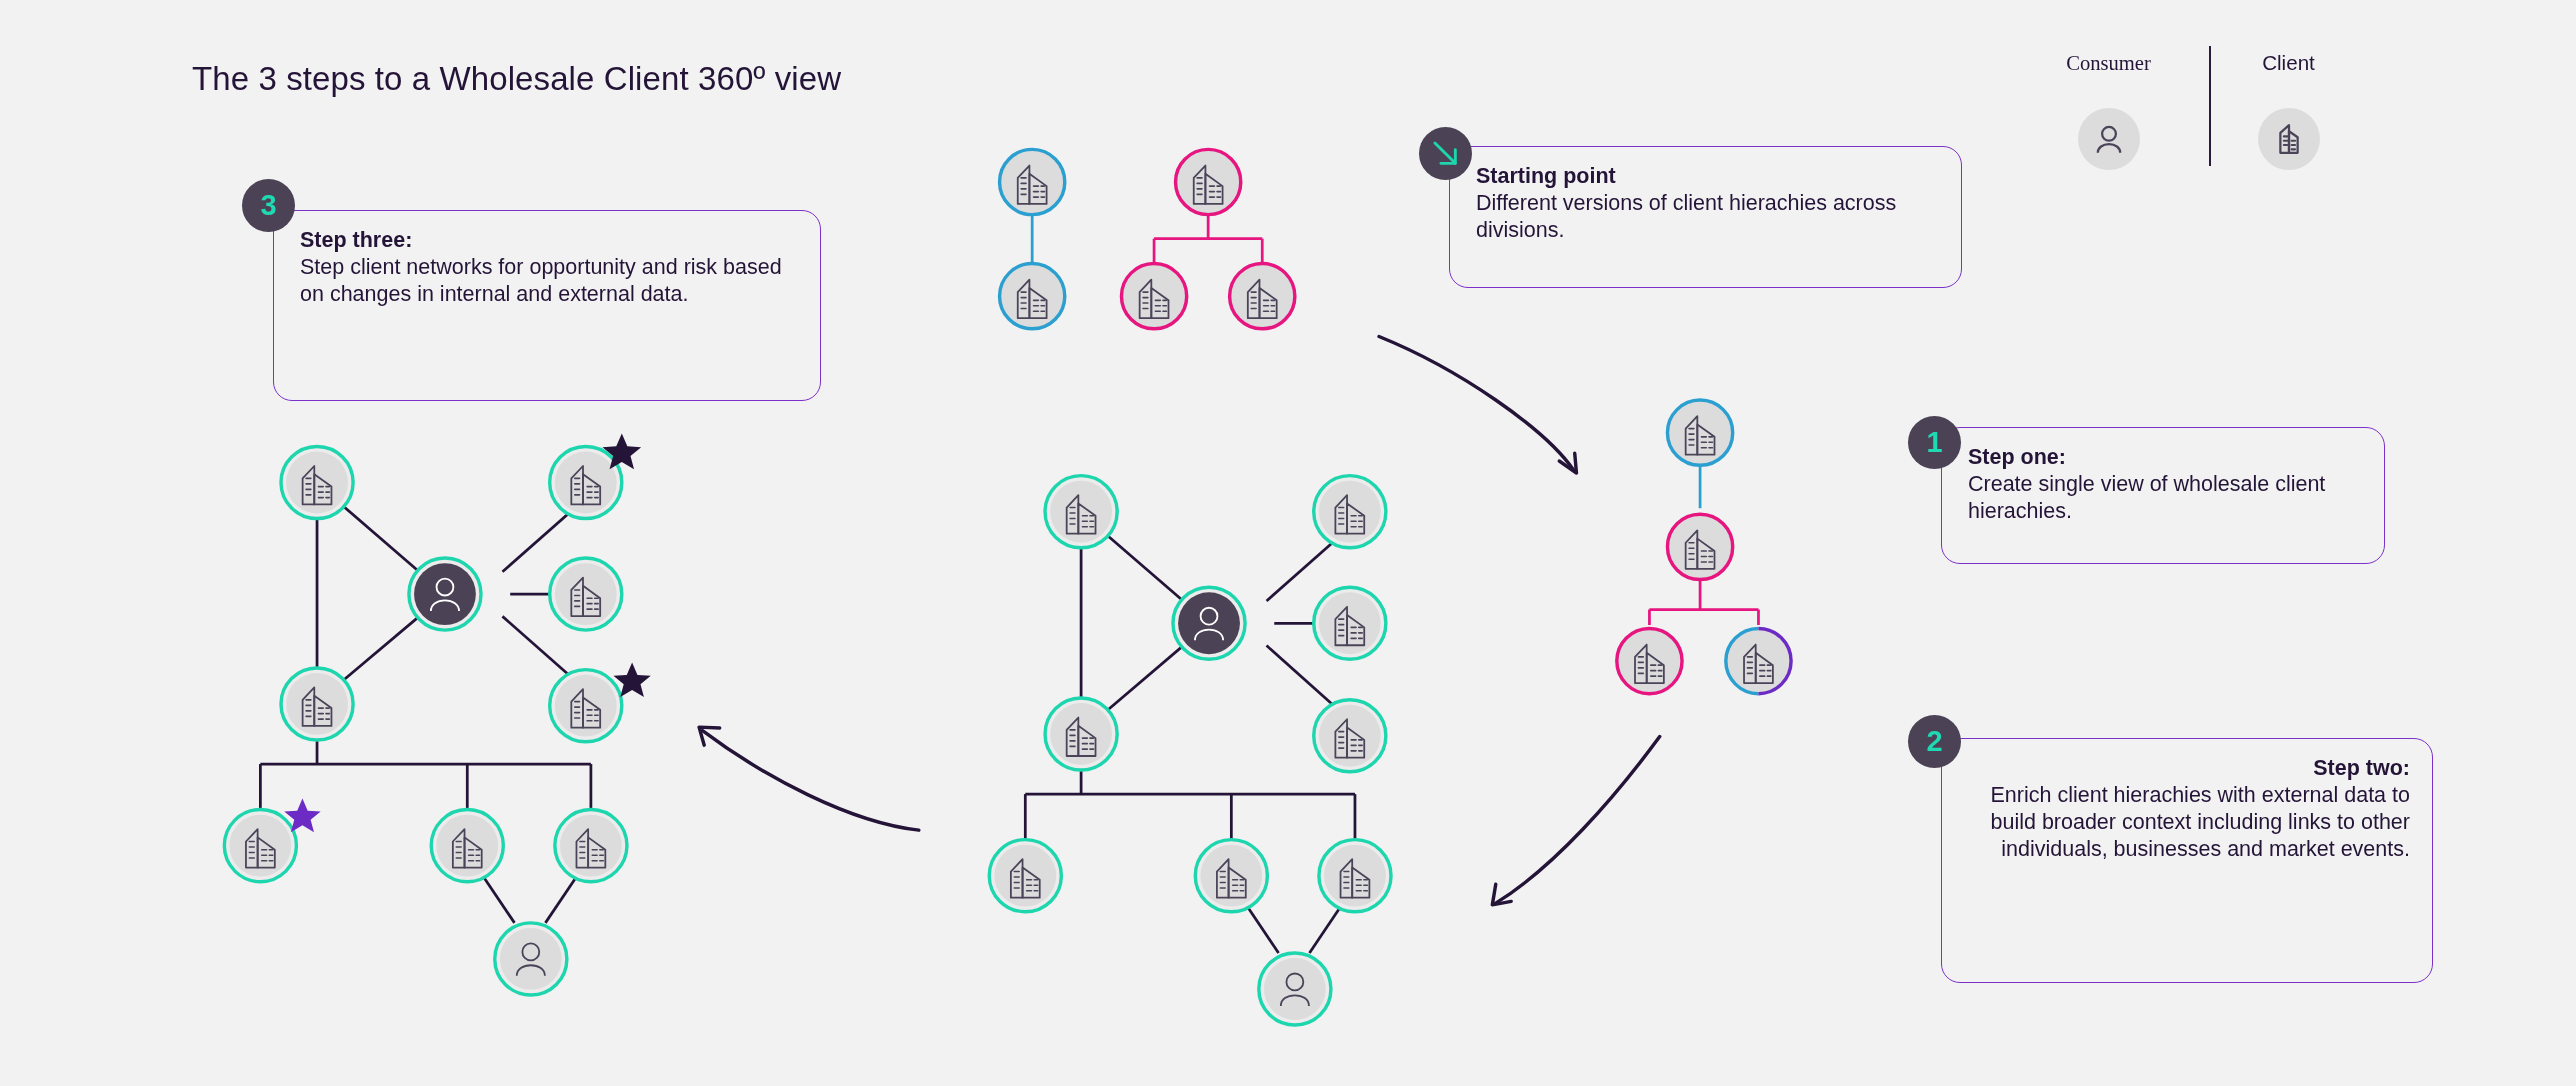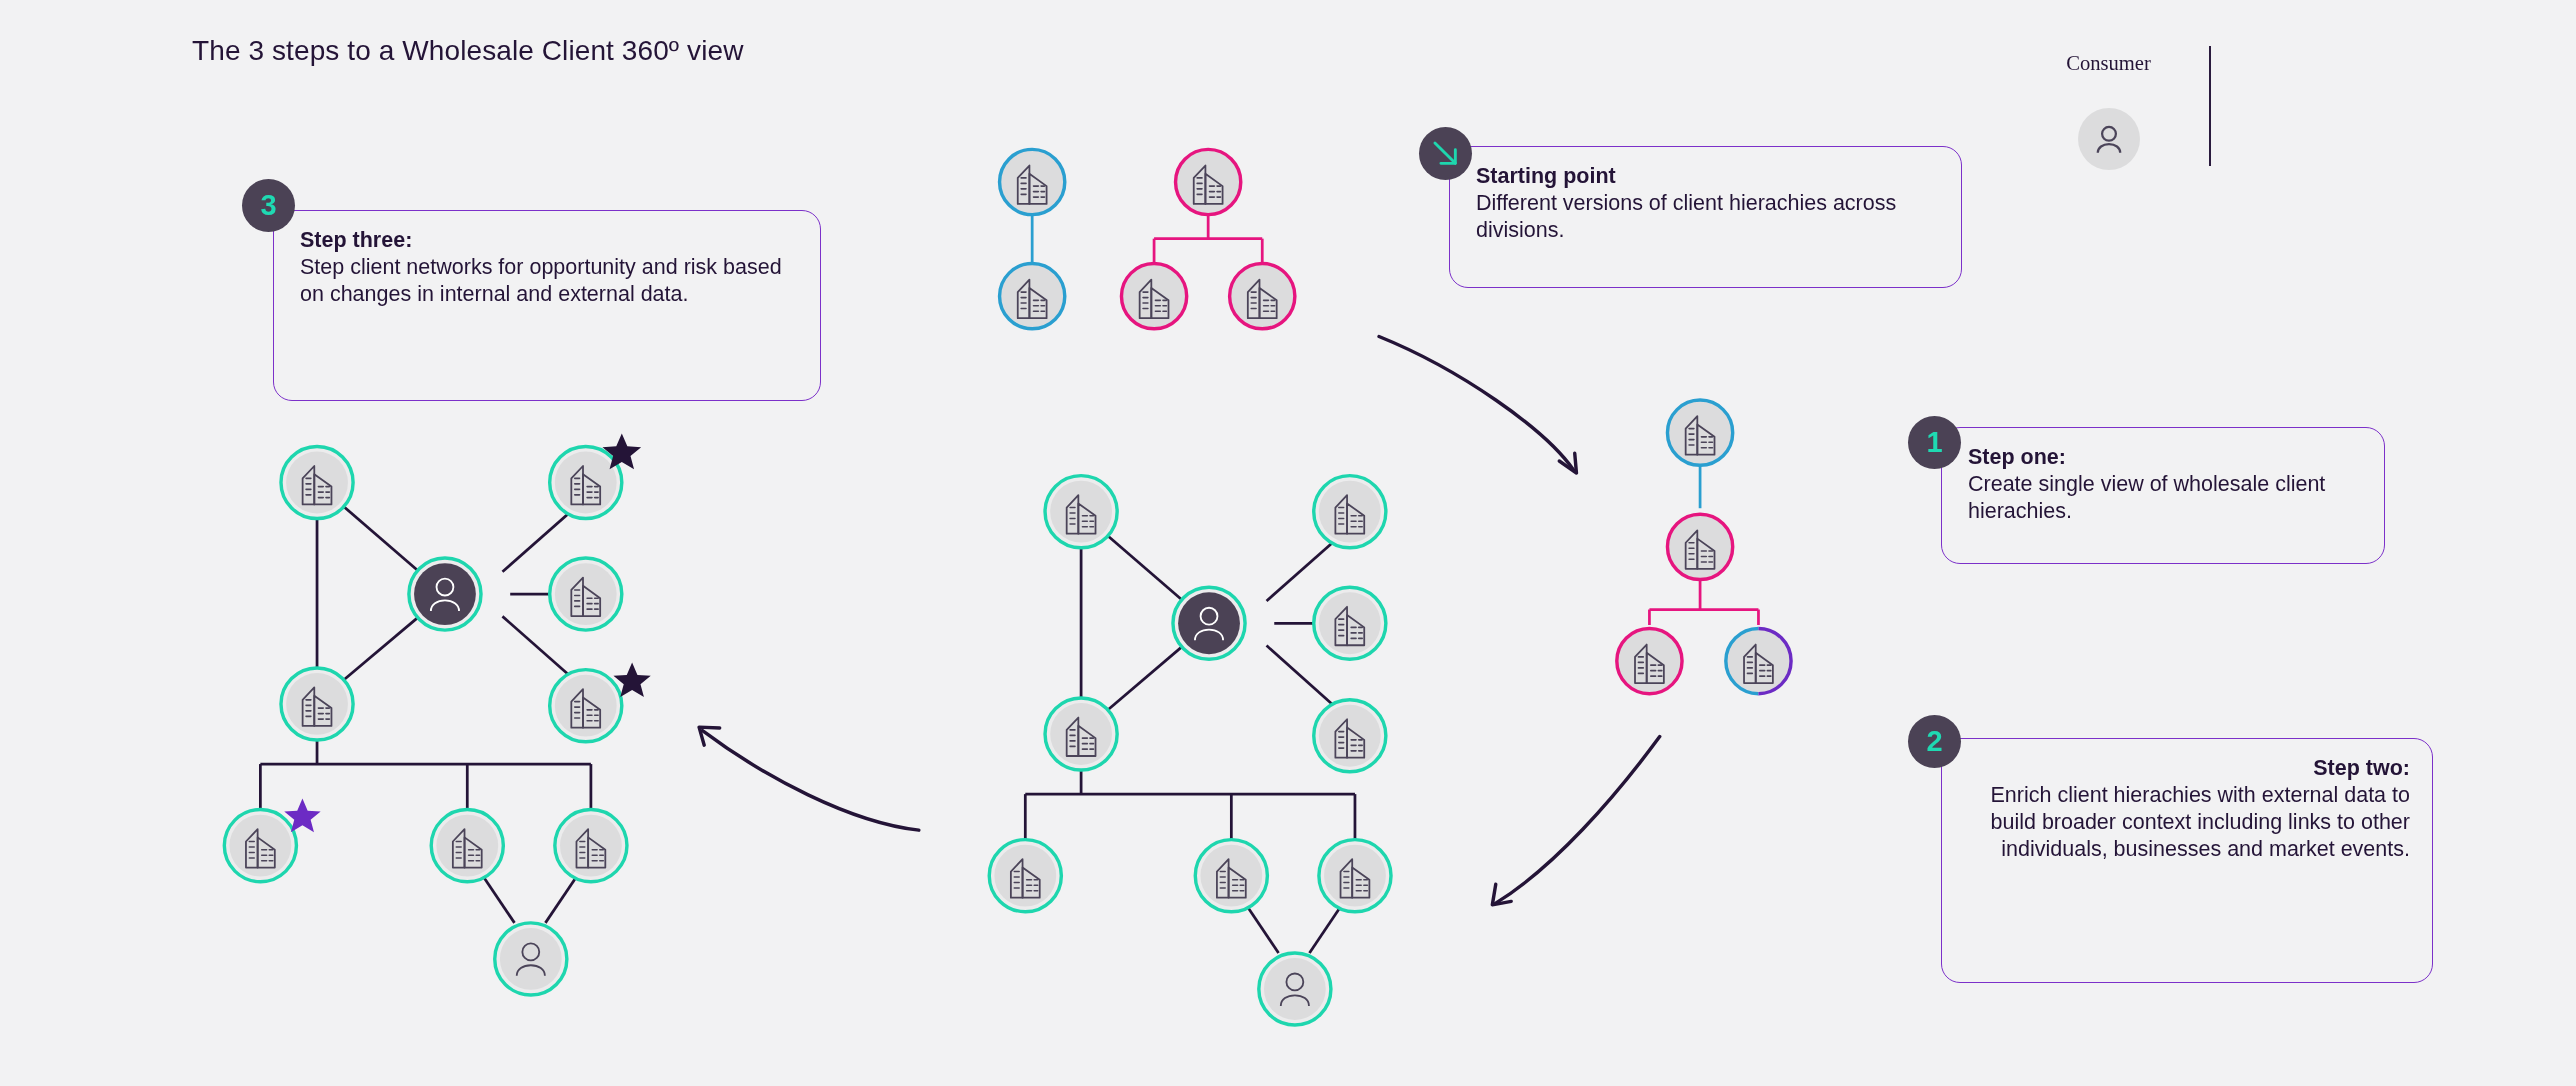--- a/index.html
+++ b/index.html
@@ -8,22 +8,22 @@
     background:#f2f2f3;
     font-family:"Liberation Sans", sans-serif;
     color:#241437;
     overflow:hidden;
     position:relative;
   }
   .stage{position:absolute;left:0;top:0;width:2576px;height:1086px;}
 
   
   #page-title{
-    position:absolute;left:192px;top:35px;
-    font-size:28px;font-weight:400;letter-spacing:0.1px;
+    position:absolute;left:192px;top:60px;
+    font-size:33px;font-weight:400;letter-spacing:0.1px;
     color:#241437;white-space:nowrap;
   }
 
   
   #legend{position:absolute;left:2044px;top:53px;width:326px;height:137px;}
   .legend-col{position:absolute;top:0;text-align:center;}
   .legend-col.consumer{left:0;width:129px;font-family:Liberation Serif, serif;}
   .legend-col.client{left:180px;width:129px;}
   .legend-label{font-size:20.6px;color:#241437;line-height:1;}
   .legend-divider{
@@ -98,20 +98,37 @@
     <div class="legend-col consumer">
       <div class="legend-label">Consumer</div>
       <div class="legend-icon-wrap">
         <svg width="38" height="38" viewBox="0 0 44 44">
           <circle cx="22" cy="16" r="8" class="personStrokeD"></circle>
           <path d="M9 38c0-6.2 5.8-10 13-10s13 3.8 13 10" class="personStrokeD"></path>
         </svg>
       </div>
     </div>
 
+    <div class="legend-col client">
+      <div class="legend-label">Client</div>
+      <div class="legend-icon-wrap">
+        <svg width="38" height="38" viewBox="0 0 44 44">
+          <path d="M12 38V15l10-9v32z" class="bldg"></path>
+          <path d="M22 38V13l10 7v18z" class="bldg"></path>
+          <g class="bldgTick">
+            <line x1="16" y1="19" x2="20" y2="19"></line>
+            <line x1="16" y1="24" x2="20" y2="24"></line>
+            <line x1="16" y1="29" x2="20" y2="29"></line>
+            <line x1="25" y1="24" x2="29" y2="24"></line>
+            <line x1="25" y1="29" x2="29" y2="29"></line>
+            <line x1="25" y1="34" x2="29" y2="34"></line>
+          </g>
+        </svg>
+      </div>
+    </div>
   </div>
 
   <div class="callout" id="callout-start">
     <div class="body">
       <b>Starting point</b>
       <span>Different versions of client hierachies across divisions.</span>
     </div>
   </div>
   <div class="badge arrow" id="badge-start">
     <svg width="34" height="34" viewBox="0 0 40 40">

